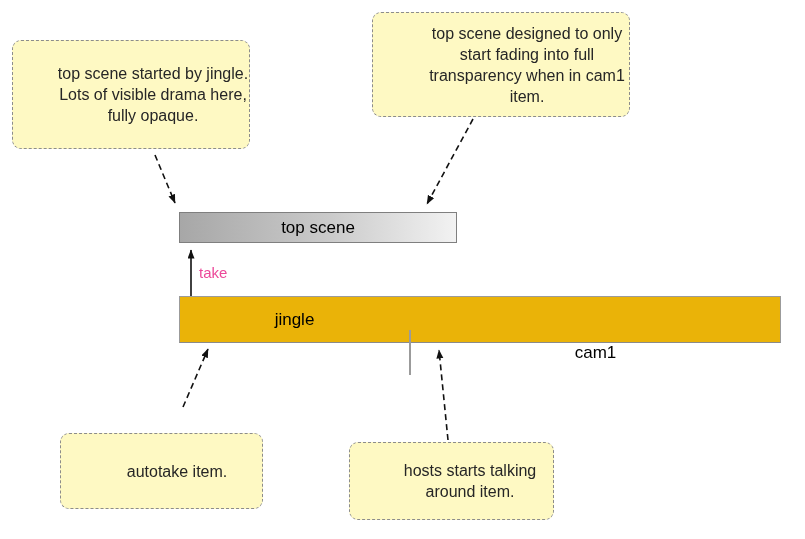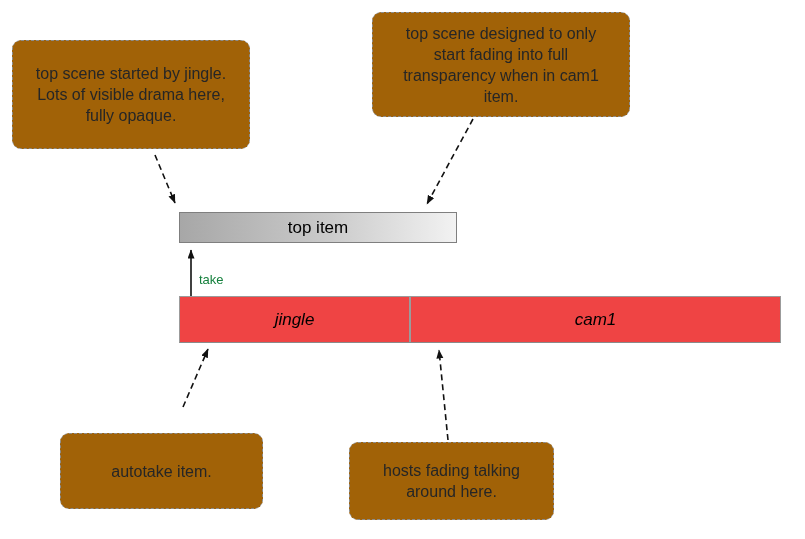--- a/index.html
+++ b/index.html
@@ -12,24 +12,24 @@
     position: relative;
     width: 805px;
     height: 539px;
     background: #ffffff;
     overflow: hidden;
   }
   .callout {
     position: absolute;
     border: 1.6px dashed #8c8c8c;
     border-radius: 9px;
-    background: #a16207;
+    background: #fef9c3;
     display: flex;
     align-items: center;
-    justify-content: center;
+    justify-content: flex-end;
     text-align: center;
     color: #262626;
     font-size: 16px;
     line-height: 21px;
     box-sizing: border-box;
   }
   .callout .txt { display: block; }
   .callout-tl { left: 12px;  top: 40px;  width: 238px; height: 109px; }
   .callout-tl .txt { width: 192px; }
   .callout-tr { left: 372px; top: 12px;  width: 258px; height: 105px; }
@@ -52,41 +52,40 @@
     font-size: 17px;
     color: #000000;
   }
   .bottom-bar {
     position: absolute;
     left: 179px; top: 296px;
     width: 602px; height: 47px;
     border: 1.6px solid #9b9b9b;
     border-bottom-color: #8a8a8a;
     box-sizing: border-box;
-    background: #ef4444;
+    background: #eab308;
     display: flex;
-    font-style: italic;
   }
   .segment {
     display: flex;
     align-items: center;
     justify-content: center;
     font-size: 17px;
     color: #000000;
     box-sizing: border-box;
     height: 100%;
   }
   .segment-jingle { width: 229px; }
-  .segment-cam1  { flex: 1; border-left: 2px solid #9b9b9b; }
+  .segment-cam1  { flex: 1; border-left: 2px solid #9b9b9b; margin-top: 33px; }
 
   .take-label {
     position: absolute;
-    left: 199px; top: 272px;
-    font-size: 13px;
-    color: #15803d;
+    left: 199px; top: 264px;
+    font-size: 15px;
+    color: #ec4899;
   }
   .overlay {
     position: absolute;
     left: 0; top: 0;
     width: 805px; height: 539px;
     pointer-events: none;
   }
   .dashed-line {
     stroke: #111111;
     stroke-width: 1.6;
@@ -123,25 +122,25 @@
 
   <div class="callout callout-tr">
     <span class="txt">top scene designed to only start fading into full transparency when in cam1 item.</span>
   </div>
 
   <div class="callout callout-bl">
     <span class="txt">autotake item.</span>
   </div>
 
   <div class="callout callout-br">
-    <span class="txt">hosts fading talking around here.</span>
+    <span class="txt">hosts starts talking around item.</span>
   </div>
 
   <div class="top-bar">
-    <span>top item</span>
+    <span>top scene</span>
   </div>
 
   <div class="take-label">take</div>
 
   <div class="bottom-bar">
     <div class="segment segment-jingle">
       <span>jingle</span>
     </div>
     <div class="segment segment-cam1">
       <span>cam1</span>

